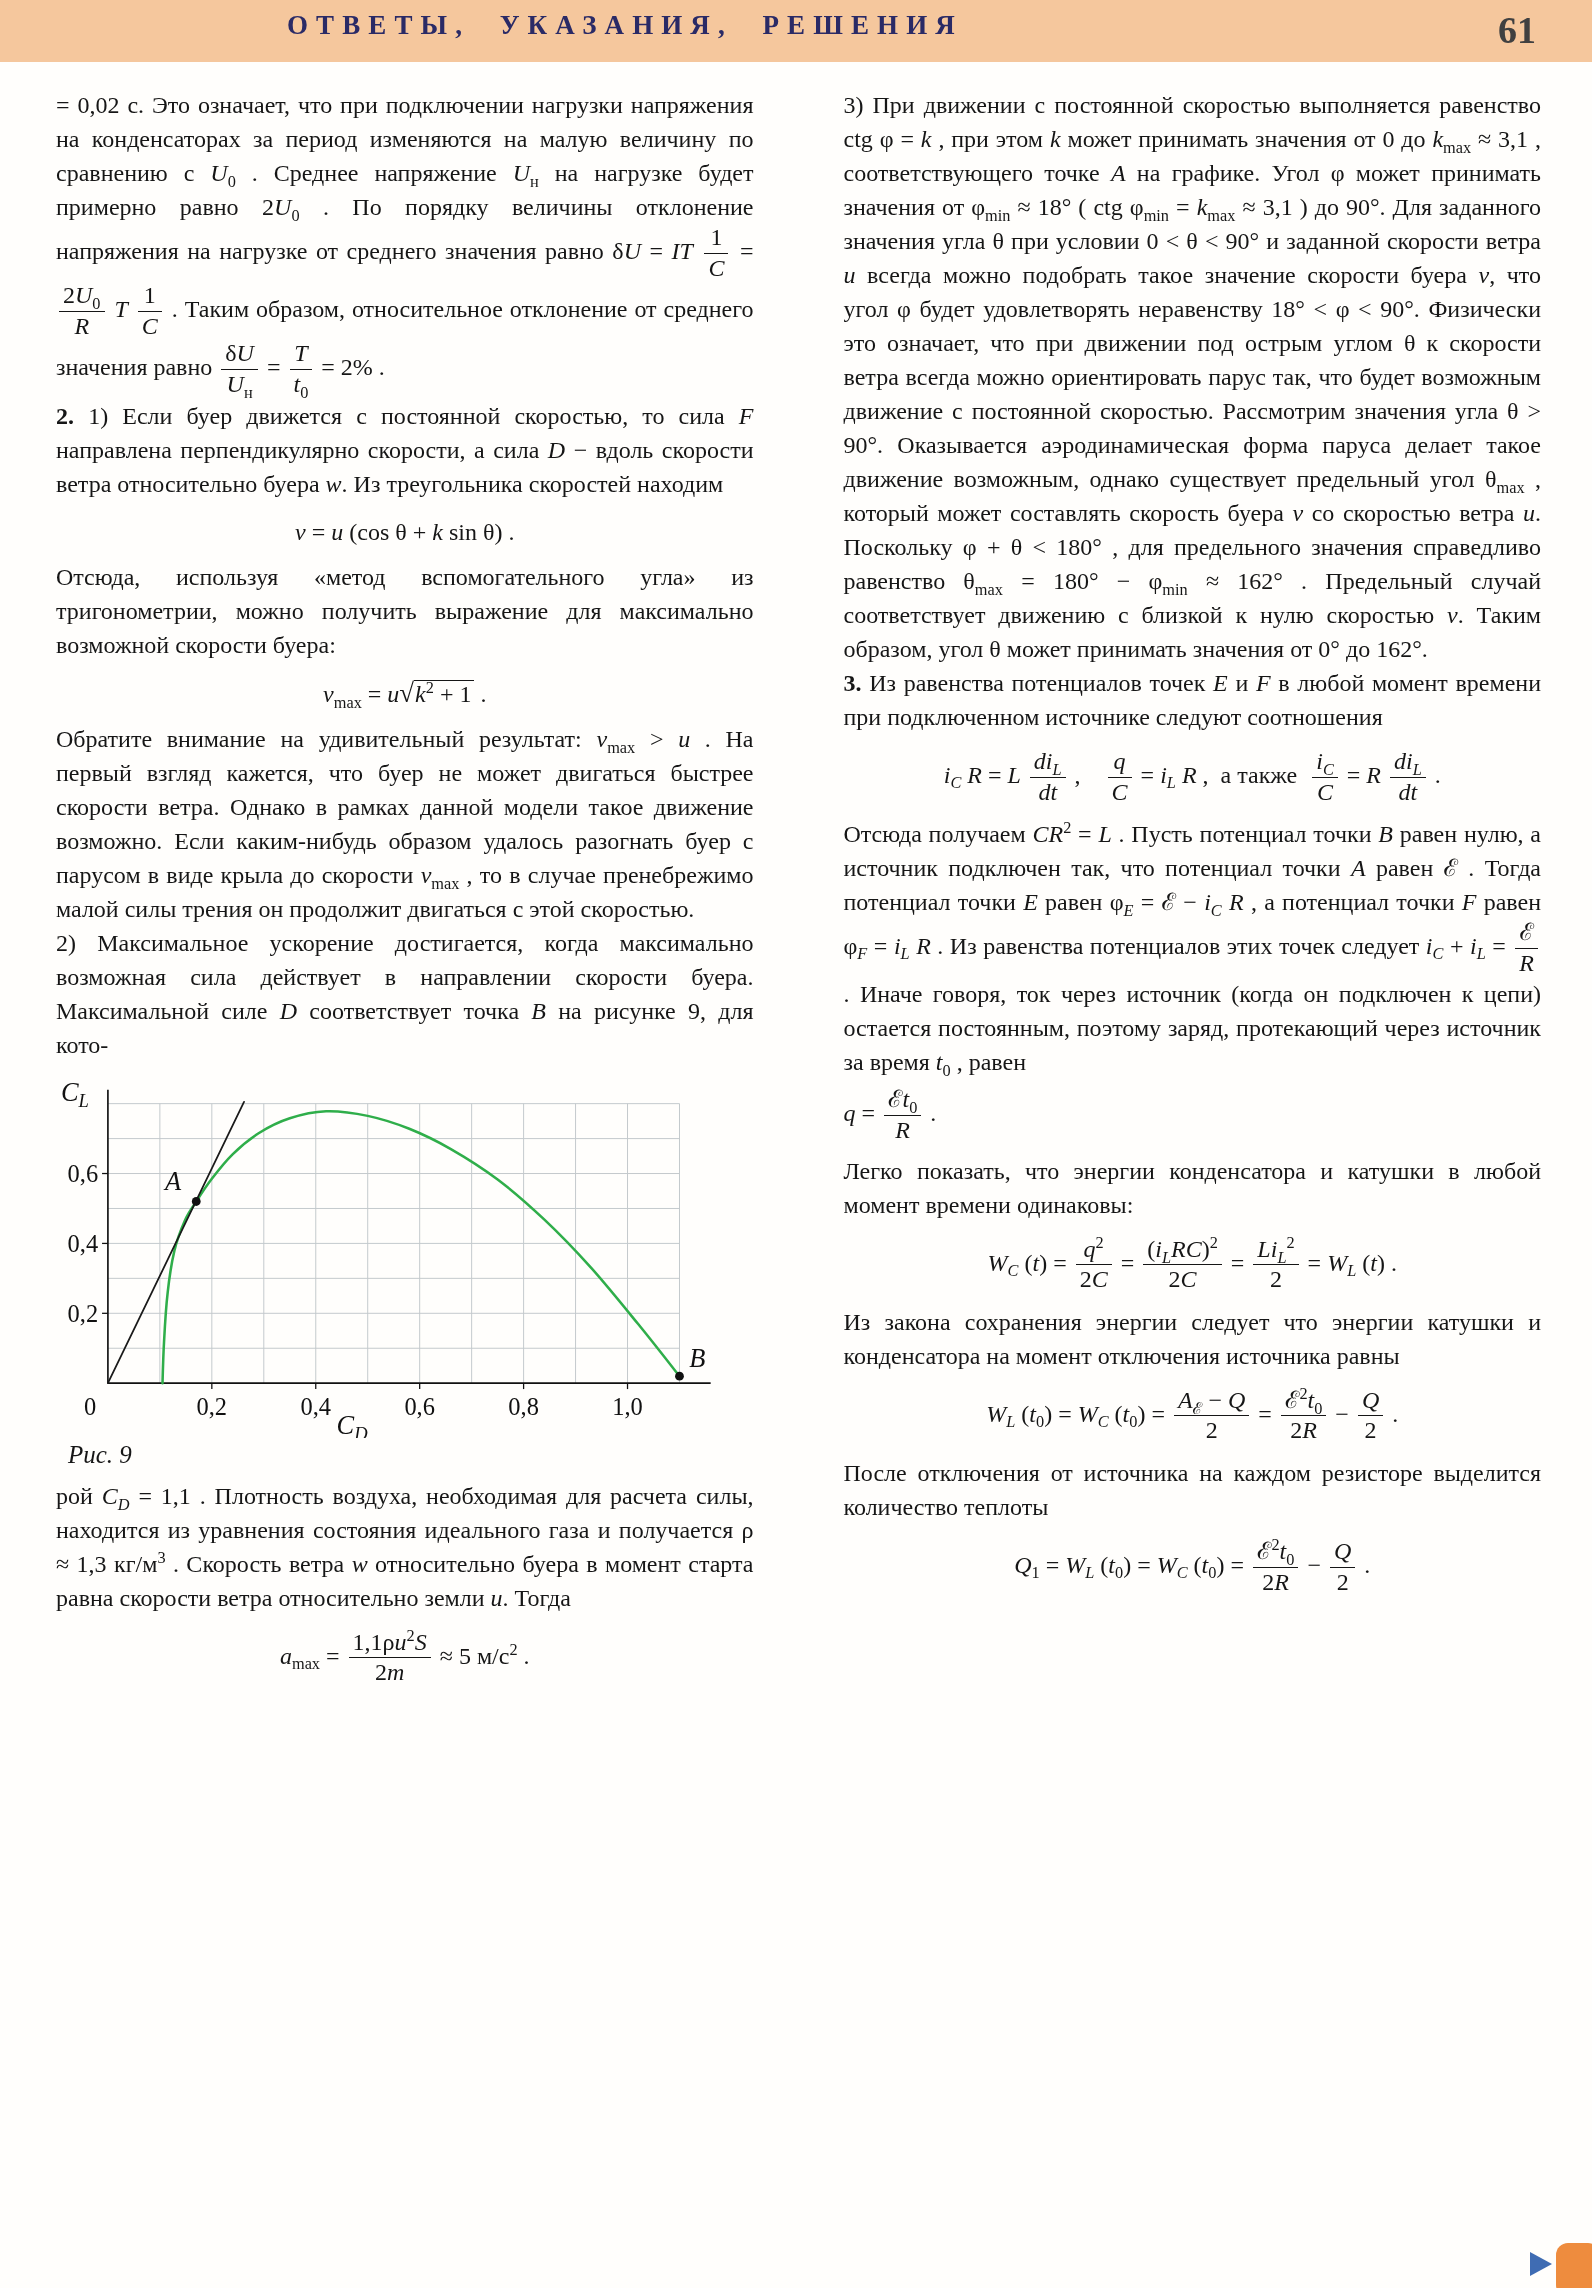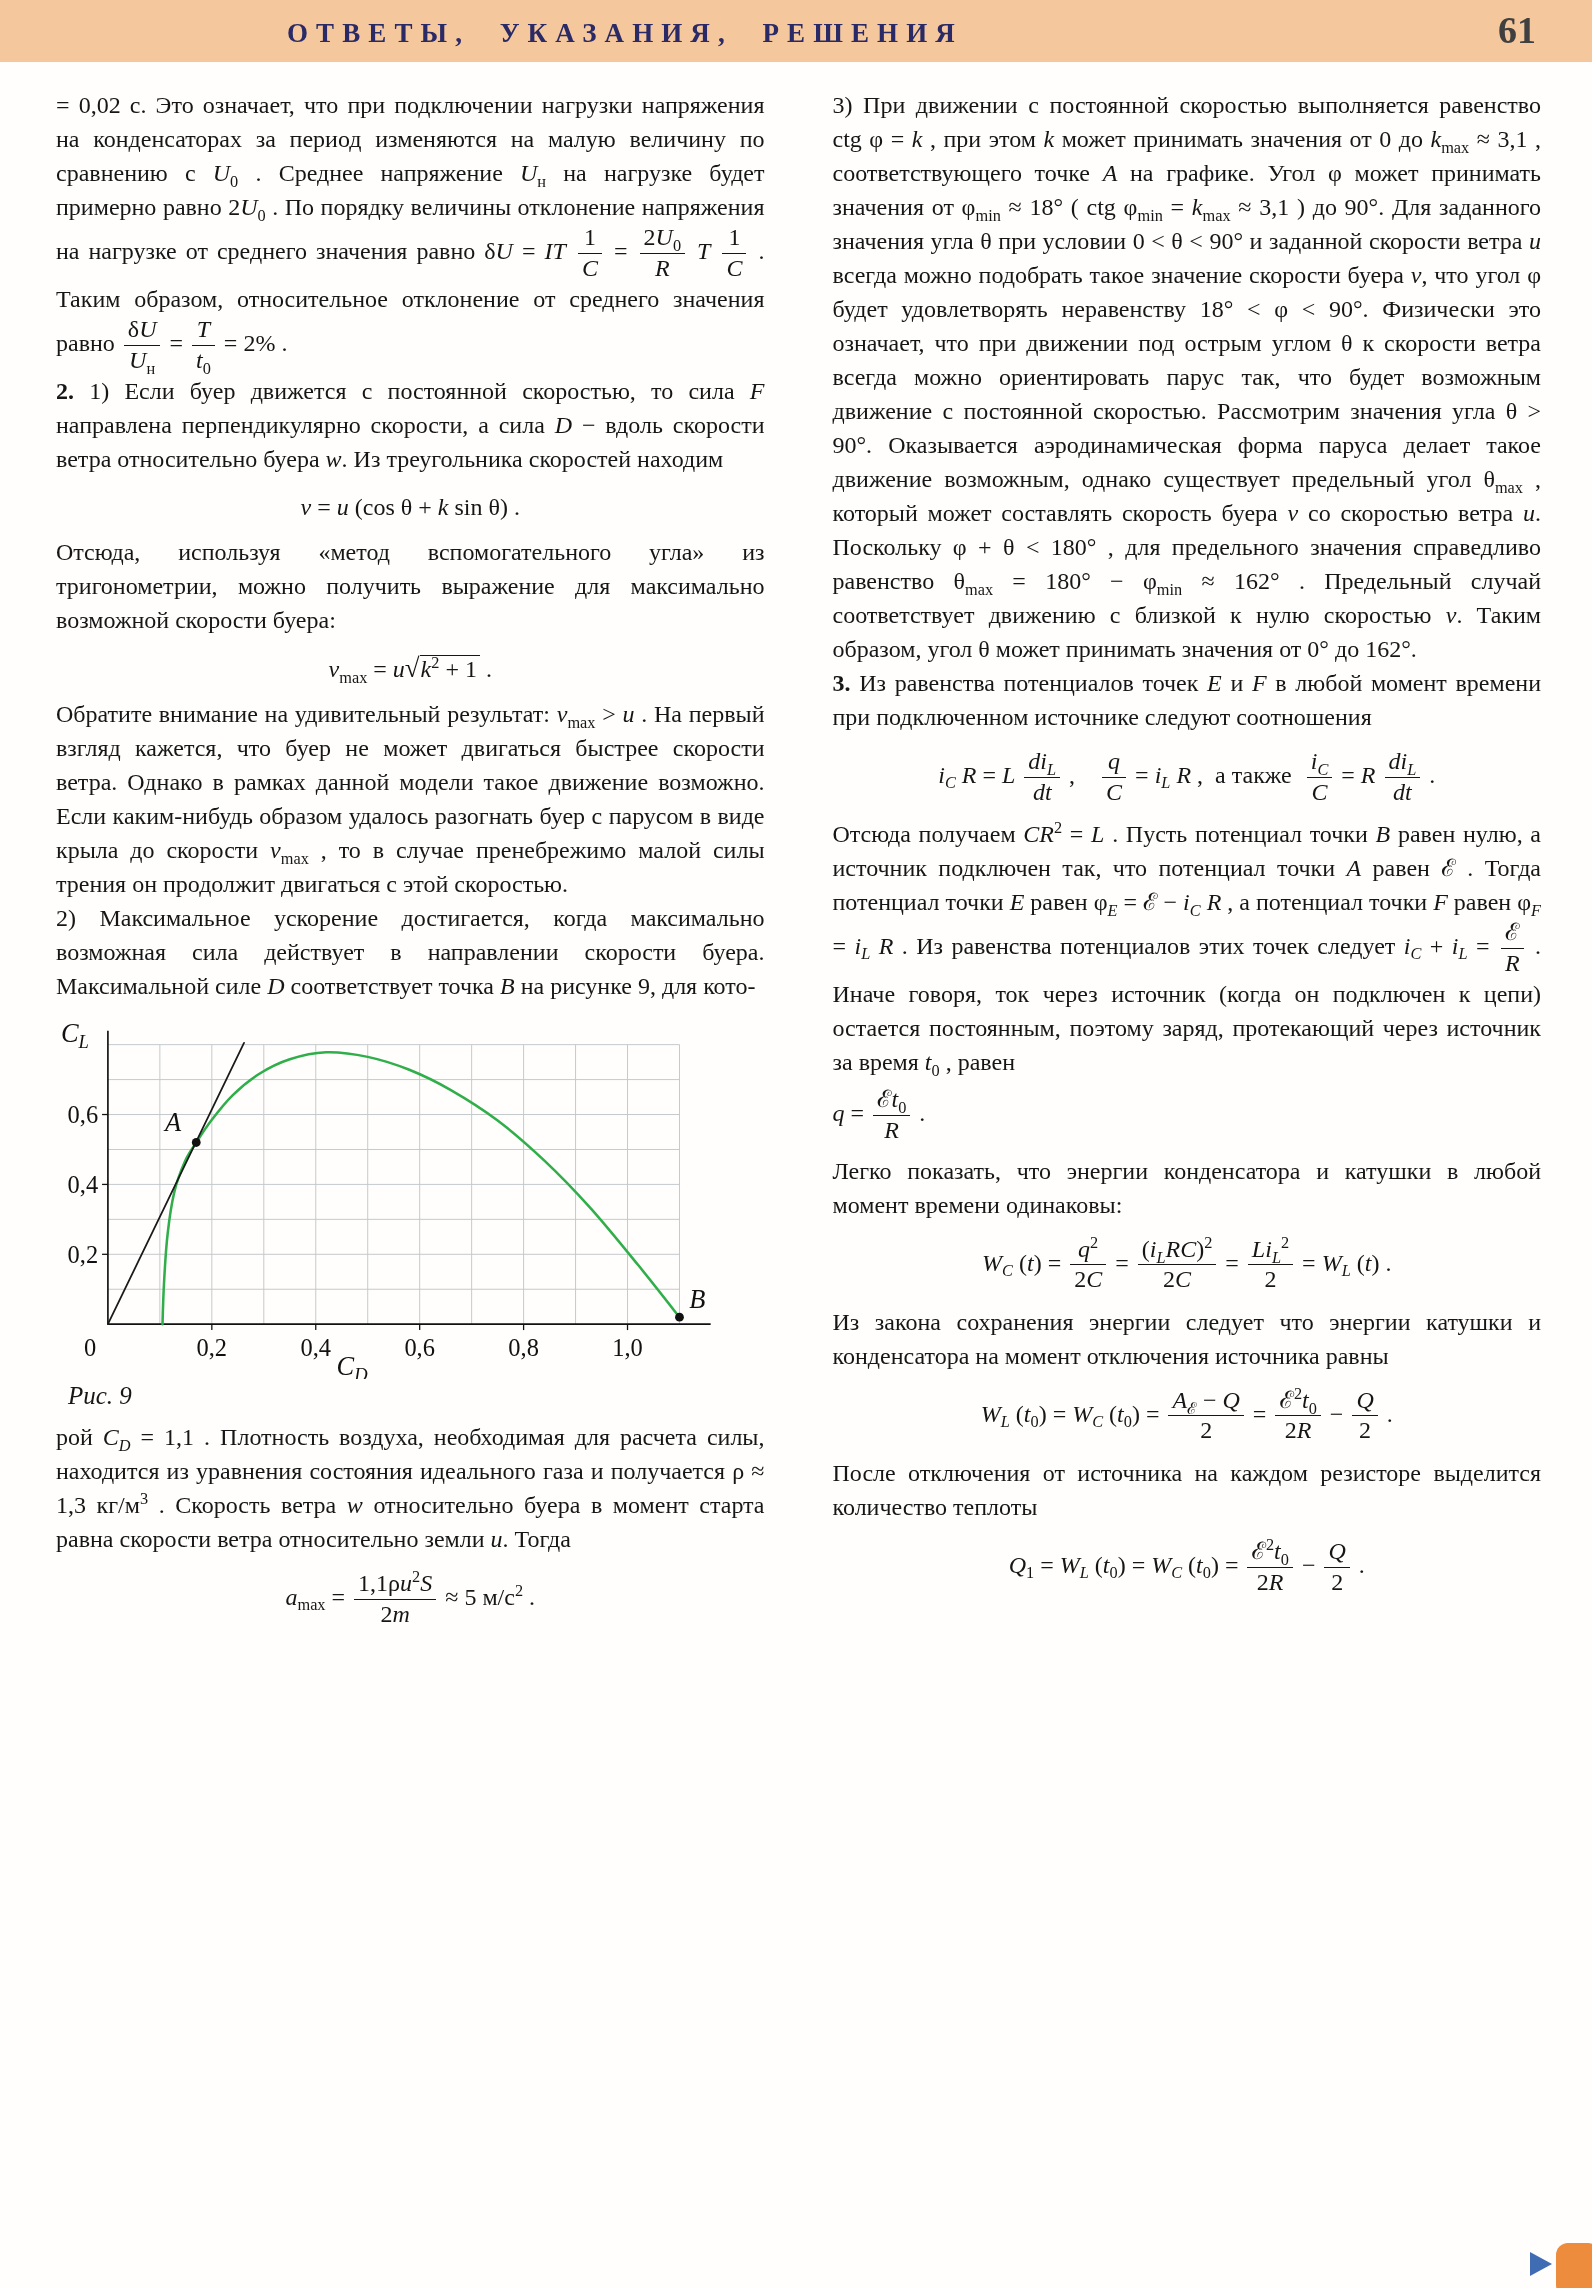--- a/index.html
+++ b/index.html
@@ -3,28 +3,28 @@
 <meta charset="utf-8">
 <style>
   * { margin:0; padding:0; box-sizing:border-box; }
   html,body { background:#ffffff; }
   .page {
     position:relative; width:1592px; height:2289px; background:#fffefc;
     overflow:hidden; font-family:"Liberation Serif","DejaVu Serif",serif; color:#161616;
   }
   .band { position:absolute; top:0; left:0; width:1592px; height:62px; background:#f5c79d; }
   .band-title {
-    position:absolute; left:287px; top:18px; font-weight:bold; font-size:27px;
+    position:absolute; left:287px; top:10px; font-weight:bold; font-size:27px;
     letter-spacing:0.30em; word-spacing:0.55em; color:#2a2a66;
   }
   .band-page-num { position:absolute; right:56px; top:8px; font-weight:bold; font-size:38px; color:#404040; }
 
   .columns {
     position:absolute; top:88px; left:56px; width:1485px;
-    display:grid; grid-template-columns:1fr 1fr; column-gap:68px;
+    display:grid; grid-template-columns:1fr 1fr; column-gap:90px;
   }
   .col { font-size:24px; line-height:34px; text-align:justify; }
   .para { margin:0; }
   .eq { text-align:center; margin:14px 0 11px; }
   .eq-left { text-align:left; margin:7px 0 9px; }
 
   sub, sup { font-size:0.68em; line-height:0; }
 
   
   .fr { display:inline-block; vertical-align:middle; text-align:center; line-height:1.15; margin:0 3px; }

